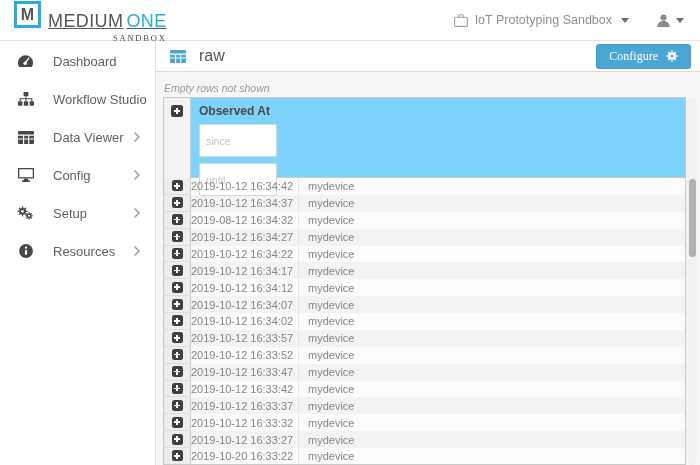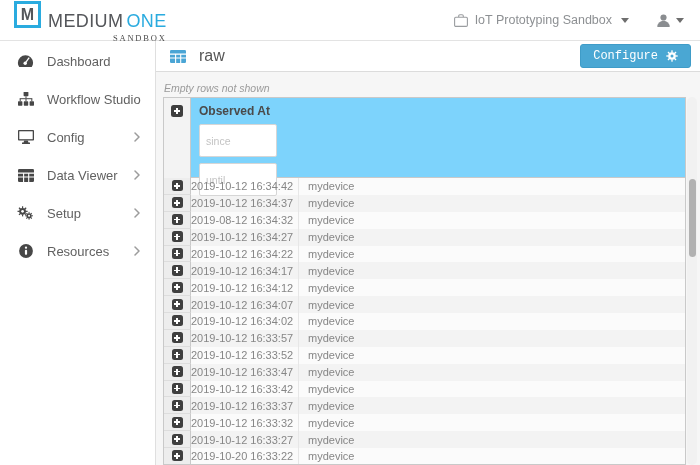--- a/index.html
+++ b/index.html
@@ -7,50 +7,50 @@
   body { font-family:"Liberation Sans",sans-serif; background:#fff; position:relative; color:#555; }
 
   
   .topbar { position:absolute; top:0; left:0; width:700px; height:41px; background:#fff;
             border-bottom:1px solid #e3e3e3; display:flex; align-items:center;
             justify-content:space-between; padding:0 16px 0 14px; z-index:5; }
   .logo { display:flex; align-items:flex-start; }
   .logo-box { width:27px; height:27px; border:3px solid #2aabdf; color:#54565a; font-weight:bold;
               font-size:16px; display:flex; align-items:center; justify-content:center; margin-top:4px; }
   .logo-text { margin-left:7px; }
-  .logo-line1 { font-size:18px; letter-spacing:0.4px; color:#54565a; margin-top:14px; white-space:nowrap; }
+  .logo-line1 { font-size:18px; letter-spacing:0.4px; color:#54565a; margin-top:14px; white-space:nowrap;text-decoration:underline; }
   .logo-line1 .one { color:#2aabdf; margin-left:3px; }
   .logo-sub { font-family:"Liberation Serif",serif; font-size:8.5px; letter-spacing:1.8px;
               color:#4c4c4c; text-align:right; margin-top:1px; }
   .topbar-right { display:flex; align-items:center; }
   .workspace { display:flex; align-items:center; cursor:pointer; }
   .tb-icon { display:flex; color:#9a9da0; }
   .workspace-label { font-size:12.5px; color:#8d9093; margin-left:7px; }
   .caret { display:flex; color:#6e6e6e; margin-left:9px; }
   .user-menu { display:flex; align-items:center; margin-left:28px; cursor:pointer; }
   .user-menu .tb-icon { color:#8a8d90; }
   .user-menu .caret { margin-left:6px; }
 
   
   .sidebar { position:absolute; top:41px; left:0; width:156px; height:424px; background:#fff;
              border-right:1px solid #dfdfdf; padding-top:1px; }
-  .side-item { height:38px; display:flex; align-items:center; padding:0 15px 0 16px; cursor:pointer; }
+  .side-item { height:38px; display:flex; align-items:center; padding:0 15px 0 16px; cursor:pointer;gap:6px; }
   .side-icon { width:19px; display:flex; justify-content:center; color:#474747; flex:none; }
   .side-label { font-size:13px; color:#616161; margin-left:12px; flex:1; white-space:nowrap; }
   .side-chevron { display:flex; color:#9c9c9c; }
 
   
   .main { position:absolute; top:41px; left:156px; width:544px; height:424px; background:#f6f6f6; }
   .title-bar { height:31px; background:#fff; border-bottom:1px solid #dcdcdc; display:flex;
                align-items:center; padding:0 9px 0 14px; }
   .title-icon { display:flex; color:#4aa5d5; }
   .page-title { font-size:16px; color:#565656; margin-left:13px; flex:1; }
   .configure-btn { background:#4aa7d3; --hub:#4aa7d3; color:#fff; border:1px solid #3f9cc8;
                    border-radius:3px; font-size:12px; padding:4px 12px; display:flex;
-                   align-items:center; gap:8px; cursor:pointer; font-family:Liberation Mono, monospace; }
+                   align-items:center; gap:8px; cursor:pointer; font-family:Liberation Serif, serif; }
   .note { font-size:10.5px; font-style:italic; color:#9b9b9b; padding:10px 0 0 8px; height:25px; }
 
   
   .table-wrap { position:absolute; left:7px; top:56px; width:523px; height:368px; background:#7dd3fc;
                 border:1px solid #c9c9c9; overflow:hidden; }
   .thead { display:grid; grid-template-columns:27px 108px 1fr; height:80px; border-bottom:1px solid #c9c9c9; }
   .th-plus { background:#f3f3f3; border-right:1px solid #c9c9c9; padding-top:7px; display:flex;
              justify-content:center; align-items:flex-start; }
   .th { border-right:1px solid #dcdcdc; padding:6px 7px; }
   .th:last-child { border-right:none; padding-left:8px; }
@@ -150,43 +150,43 @@
           <path d="M7.5 4.2h1v2h-1z"></path>
           <path d="M1.7 6.2h12.6v1H1.7z"></path>
           <path d="M1.7 6.8h1v2.5h-1zM7.5 6.8h1v2.5h-1zM13.3 6.8h1v2.5h-1z"></path>
         </svg>
       </span>
     <span class="side-label">Workflow Studio</span>
     <span class="side-chevron"></span>
   </div>
     <div class="side-item">
     <span class="side-icon">
-        <svg width="16" height="14" viewBox="0 0 16 14">
-          <rect x="0" y="0" width="16" height="10.5" rx="0.8" fill="currentColor"></rect>
-          <rect x="1.3" y="1.3" width="13.4" height="7.9" fill="#fff"></rect>
-          <path fill="currentColor" d="M6.2 10.5h3.6l.7 2H12V14H4v-1.5h1.5z"></path>
-        </svg>
-      </span>
-    <span class="side-label">Config</span>
-    <span class="side-chevron">
-        <svg width="6" height="10" viewBox="0 0 6 10">
-          <path d="M1 1l4 4-4 4" stroke="currentColor" stroke-width="1.5" fill="none" stroke-linecap="round" stroke-linejoin="round"></path>
-        </svg>
-      </span>
-  </div>
-    <div class="side-item">
-    <span class="side-icon">
         <svg width="16" height="13" viewBox="0 0 16 13">
           <rect width="16" height="13" rx="1.2" fill="currentColor"></rect>
           <g stroke="#fff" stroke-width="1.1" fill="none">
             <path d="M0 4.1h16M0 8h16M5.6 4.1V13M10.7 4.1V13"></path>
           </g>
         </svg>
       </span>
     <span class="side-label">Data Viewer</span>
+    <span class="side-chevron">
+        <svg width="6" height="10" viewBox="0 0 6 10">
+          <path d="M1 1l4 4-4 4" stroke="currentColor" stroke-width="1.5" fill="none" stroke-linecap="round" stroke-linejoin="round"></path>
+        </svg>
+      </span>
+  </div>
+    <div class="side-item">
+    <span class="side-icon">
+        <svg width="16" height="14" viewBox="0 0 16 14">
+          <rect x="0" y="0" width="16" height="10.5" rx="0.8" fill="currentColor"></rect>
+          <rect x="1.3" y="1.3" width="13.4" height="7.9" fill="#fff"></rect>
+          <path fill="currentColor" d="M6.2 10.5h3.6l.7 2H12V14H4v-1.5h1.5z"></path>
+        </svg>
+      </span>
+    <span class="side-label">Config</span>
     <span class="side-chevron">
         <svg width="6" height="10" viewBox="0 0 6 10">
           <path d="M1 1l4 4-4 4" stroke="currentColor" stroke-width="1.5" fill="none" stroke-linecap="round" stroke-linejoin="round"></path>
         </svg>
       </span>
   </div>
     <div class="side-item">
     <span class="side-icon">
         <svg width="18" height="15" viewBox="0 0 21 18">
           <g transform="scale(0.8)">

